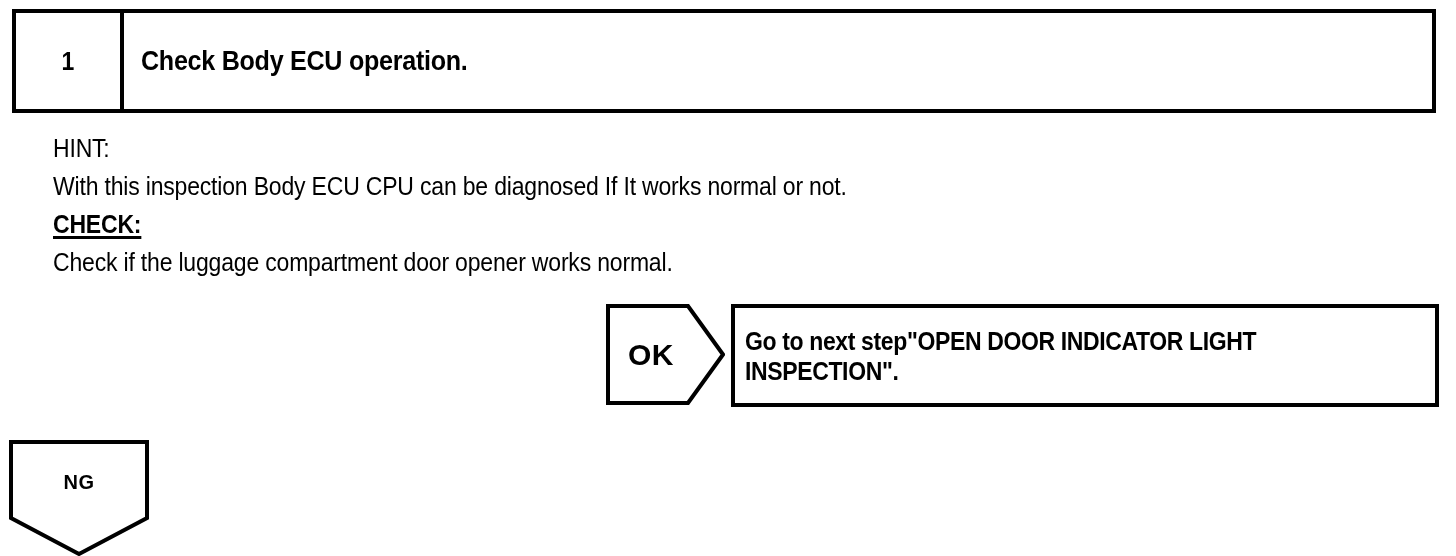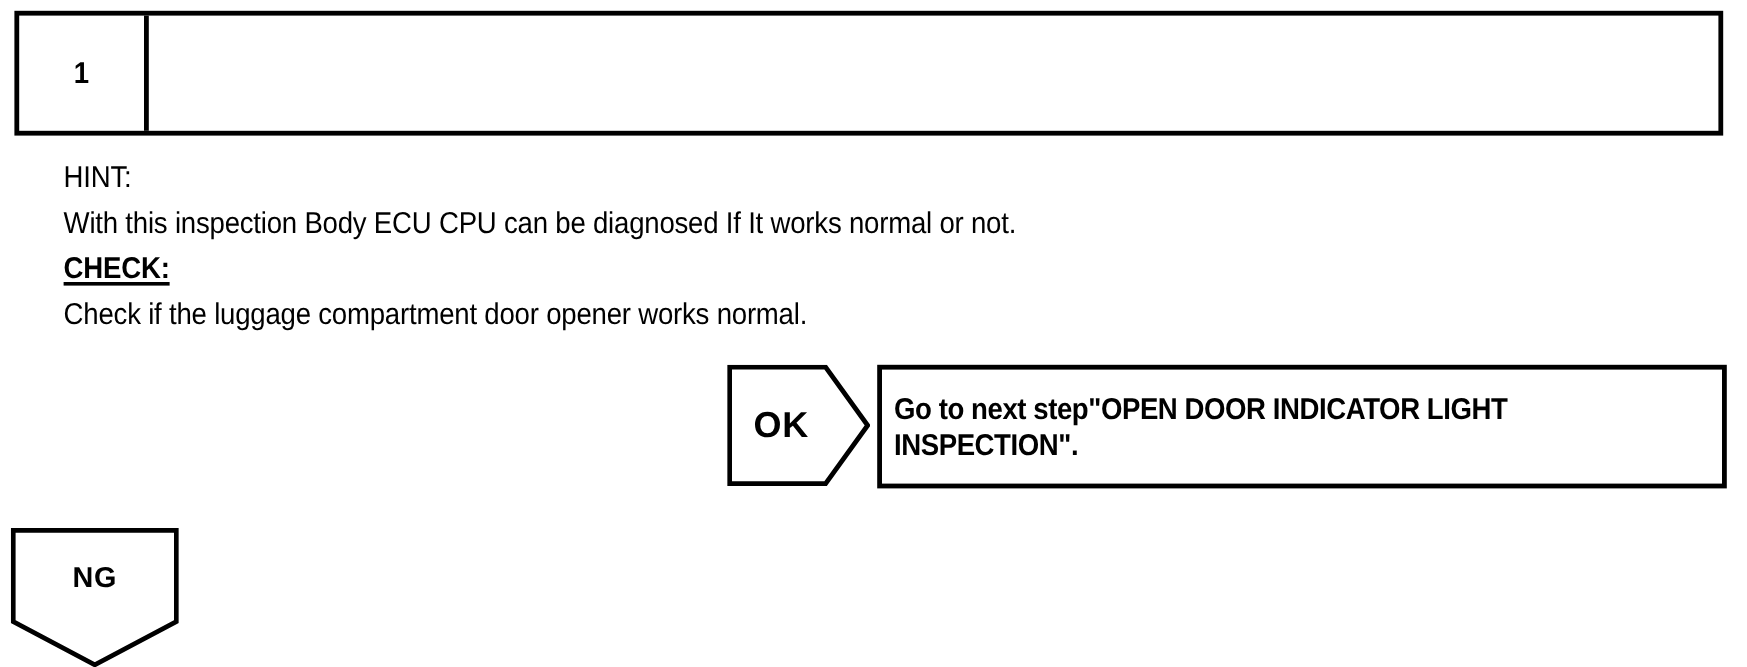--- a/index.html
+++ b/index.html
@@ -151,32 +151,35 @@
   }
   .ng-label {
     position: absolute;
     left: 9px;
     top: 440px;
     width: 140px;
     height: 84px;
     display: flex;
     align-items: center;
     justify-content: center;
-    font-size: 24px;
+    font-size: 20px;
     font-weight: bold;
     letter-spacing: 0.5px;
     pointer-events: none;
   }
 </style>
 </head>
 <body>
 
 <div class="step-box">
   <div class="step-number-cell">
     <span class="step-number">1</span>
+  </div>
+  <div class="step-title-cell">
+    <span class="step-title">Check Body ECU operation.</span>
   </div>
 </div>
 
 <div class="body-text">
   <div class="body-line">HINT:</div>
   <div class="body-line">With this inspection Body ECU CPU can be diagnosed If It works normal or not.</div>
   <div class="body-line emphasis">CHECK:</div>
   <div class="body-line">Check if the luggage compartment door opener works normal.</div>
 </div>
 

